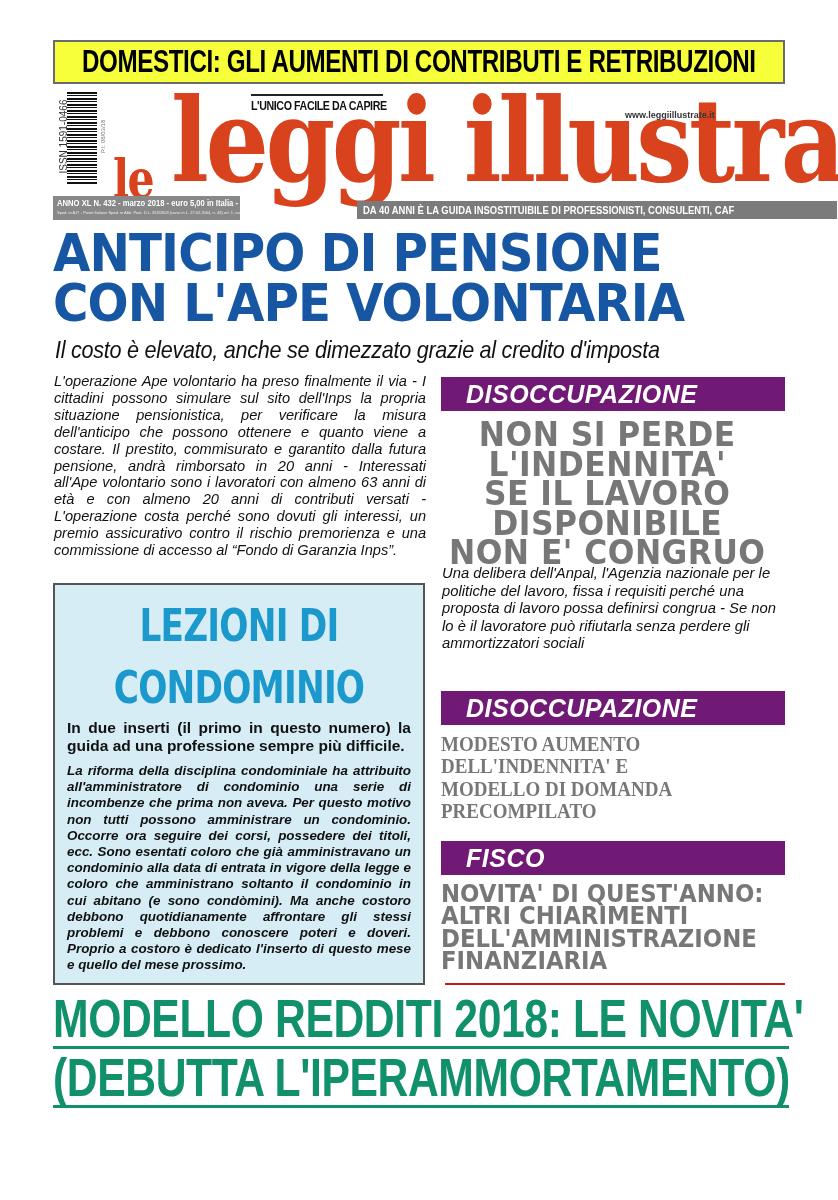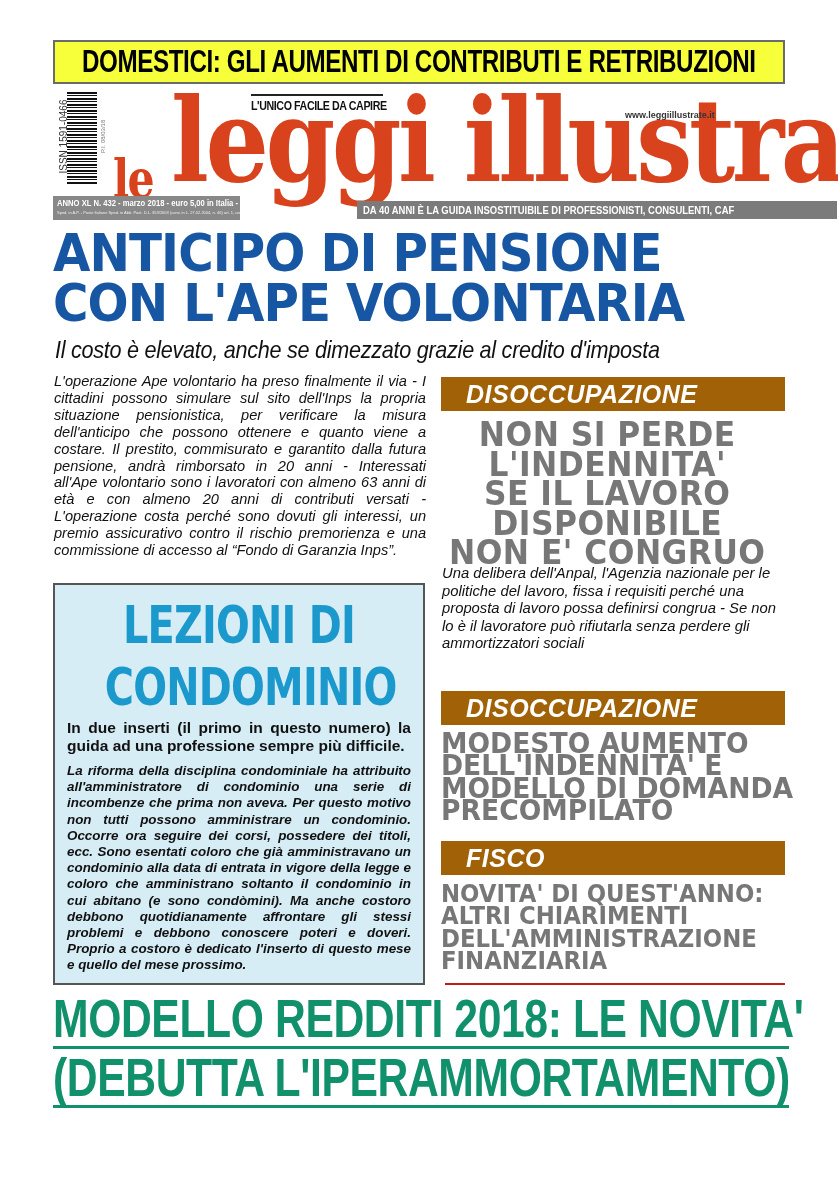--- a/index.html
+++ b/index.html
@@ -91,47 +91,47 @@
   }
 
   
   .lezioni-box {
     position: absolute; left: 53px; top: 583px; width: 372px; height: 402px;
     background: #d6edf6; border: 2px solid #555;
     padding: 10px 12px;
   }
   .lezioni-title {
     color: #1b98cc; font-weight: 700; font-family: "DejaVu Sans", sans-serif;
-    font-size: 51px; line-height: 62px; letter-spacing: -1px;
+    font-size: 44px; line-height: 62px; letter-spacing: -1px;
     text-align: center;
   }
   .lezioni-title div { white-space: nowrap; display:block; transform: scaleX(0.78); transform-origin: center; }
   .lezioni-sub {
     font-weight: 700; font-size: 15.5px; line-height: 18px; color: #111;
     text-align: justify;
   }
   .lezioni-body {
     margin-top: 8px; font-style: italic; font-weight: 700; font-size: 13.4px; line-height: 16.2px;
     color: #111; text-align: justify;
   }
 
   
   .section-tag {
     position: absolute; left: 441px; width: 344px; height: 34px;
-    background: #a16207; color: #fff;
+    background: #701a75; color: #fff;
     font-weight: 700; font-style: italic; font-size: 25px;
     display: flex; align-items: center; padding-left: 25px; letter-spacing: 0.5px;
   }
   .right-headline {
     position: absolute; left: 441px; width: 350px;
     color: #777; font-weight: 700; font-family: "DejaVu Sans", sans-serif;
     white-space: nowrap;
   }
   .rh1 { top: 420px; font-size: 33px; line-height: 29.5px; letter-spacing: 0.5px; text-align: center; }
-  .rh2 { top: 733px; font-size: 28px; line-height: 22.3px; }
+  .rh2 { top: 733px; font-size: 20px; line-height: 22.3px; font-family: Liberation Serif, serif; }
   .rh3 { top: 883px; font-size: 24px; line-height: 22.3px; }
   .right-headline div { transform: scaleX(0.95); transform-origin: left; }
   .right-body {
     position: absolute; left: 442px; top: 565px; width: 343px;
     font-style: italic; font-size: 14.8px; line-height: 17.5px; color: #111;
   }
   .red-rule {
     position: absolute; left: 445px; top: 983px; width: 340px; height: 2px; background: #c01a1a;
   }
 

